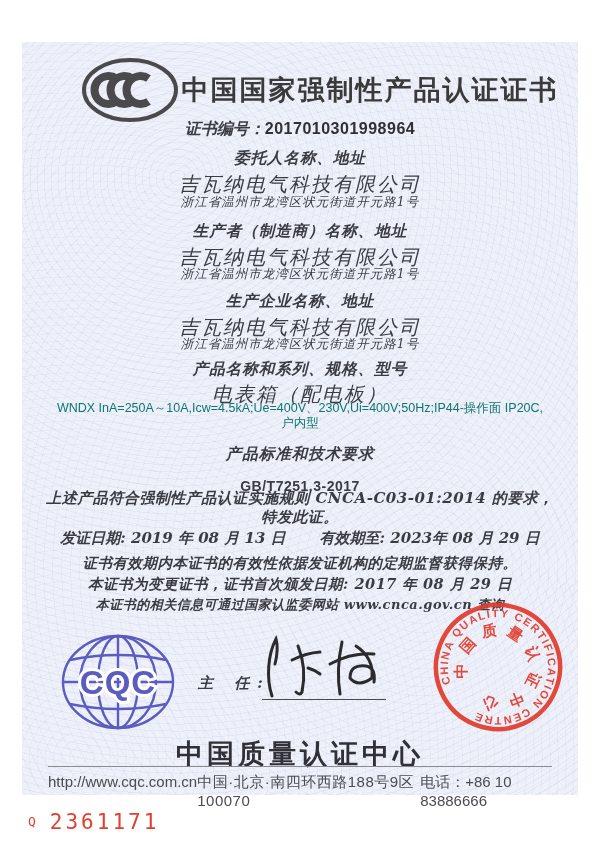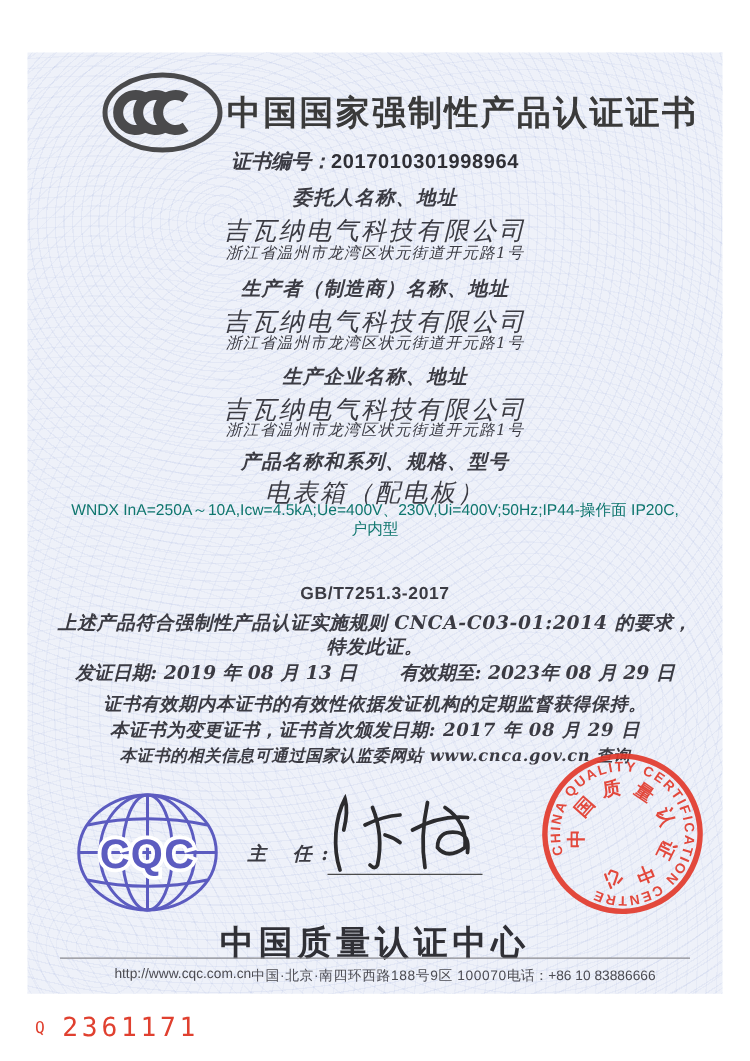--- a/index.html
+++ b/index.html
@@ -16,31 +16,31 @@
   .line{position:absolute;left:22px;right:22px;text-align:center;color:#3b3b43;}
   .kai{font-family:"DejaVu Serif","Liberation Serif",serif;font-style:italic;}
   .heading{font-weight:bold;font-size:15.5px;letter-spacing:1px;}
   .company{font-size:20px;letter-spacing:2px;}
   .address{font-size:12.5px;letter-spacing:1px;}
   .title{font-family:"Liberation Sans",sans-serif;font-weight:bold;font-size:27px;letter-spacing:2px;color:#3a3a3a;left:170px;right:30px;}
   .certno{font-size:16px;font-weight:bold;}
   .certno .no{font-family:"Liberation Sans",sans-serif;letter-spacing:0.5px;color:#2f2f35;}
   .spec{font-family:"Liberation Sans",sans-serif;font-size:12.5px;color:#0f766e;line-height:1.2;}
   .spec-inner{display:inline-block;max-width:492px;}
-  .gbt{font-family:"Liberation Sans",sans-serif;font-size:14px;font-weight:600;letter-spacing:0.5px;}
+  .gbt{font-family:"Liberation Sans",sans-serif;font-size:14px;font-weight:600;letter-spacing:0.5px;margin-top:12px;}
   .statement{font-weight:bold;font-size:15px;letter-spacing:0.5px;}
   .dates{font-weight:bold;font-size:15px;}
   .dates .gap{display:inline-block;width:34px;}
   .note{font-weight:bold;font-size:14.5px;letter-spacing:0.5px;}
   .note-small{font-weight:bold;font-size:13px;letter-spacing:0.5px;}
   .director-label{position:absolute;left:198px;top:674px;font-size:15px;font-weight:bold;color:#3b3b43;letter-spacing:8px;}
   .sig-underline{position:absolute;left:262px;top:699px;width:124px;border-top:1.5px solid #4a4a4a;}
   .org-name{top:736px;font-family:"Liberation Sans",sans-serif;font-size:27px;font-weight:600;letter-spacing:4px;color:#303036;}
   .footer-rule{position:absolute;left:48px;right:48px;top:766px;border-top:1px solid #8a8a90;}
-  .footer{position:absolute;left:48px;right:48px;top:773px;display:flex;justify-content:center;align-items:flex-start;font-size:11px;color:#4b4b52;}
+  .footer{position:absolute;left:32px;right:48px;top:773px;display:flex;justify-content:center;align-items:flex-start;font-size:15px;color:#4b4b52;}
   .footer .mid{letter-spacing:0.5px;}
   .serial{position:absolute;left:28px;top:810px;color:#e0402f;font-family:"DejaVu Sans Mono","Liberation Mono",monospace;}
   .serial .q{font-size:13px;margin-right:14px;vertical-align:3px;}
   .serial .num{font-size:21px;letter-spacing:3px;}
   svg{display:block;}
 </style>
 </head>
 <body>
 
 <div class="page">
@@ -72,20 +72,21 @@
   <div class="line kai heading" style="top:291px;">生产企业名称、地址</div>
   <div class="line kai company" style="top:314px;">吉瓦纳电气科技有限公司</div>
   <div class="line kai address" style="top:336px;">浙江省温州市龙湾区状元街道开元路1号</div>
 
   <div class="line kai heading" style="top:359px;">产品名称和系列、规格、型号</div>
   <div class="line kai company" style="top:381px;">电表箱（配电板）</div>
   <div class="line spec" style="top:401px;">
     <span class="spec-inner">WNDX InA=250A～10A,Icw=4.5kA;Ue=400V、230V,Ui=400V;50Hz;IP44-操作面 IP20C,户内型</span>
   </div>
 
+  <div class="line kai heading" style="top:444px;">产品标准和技术要求</div>
   <div class="line gbt" style="top:466px;">GB/T7251.3-2017</div>
 
   <div class="line kai statement" style="top:489px;">上述产品符合强制性产品认证实施规则 CNCA-C03-01:2014 的要求，</div>
   <div class="line kai statement" style="top:508px;">特发此证。</div>
 
   <div class="line kai dates" style="top:529px;">
     <span>发证日期: 2019 年 08 月 13 日</span><span class="gap"></span><span>有效期至: 2023年 08 月 29 日</span>
   </div>
 
   <div class="line kai note" style="top:554px;">证书有效期内本证书的有效性依据发证机构的定期监督获得保持。</div>

